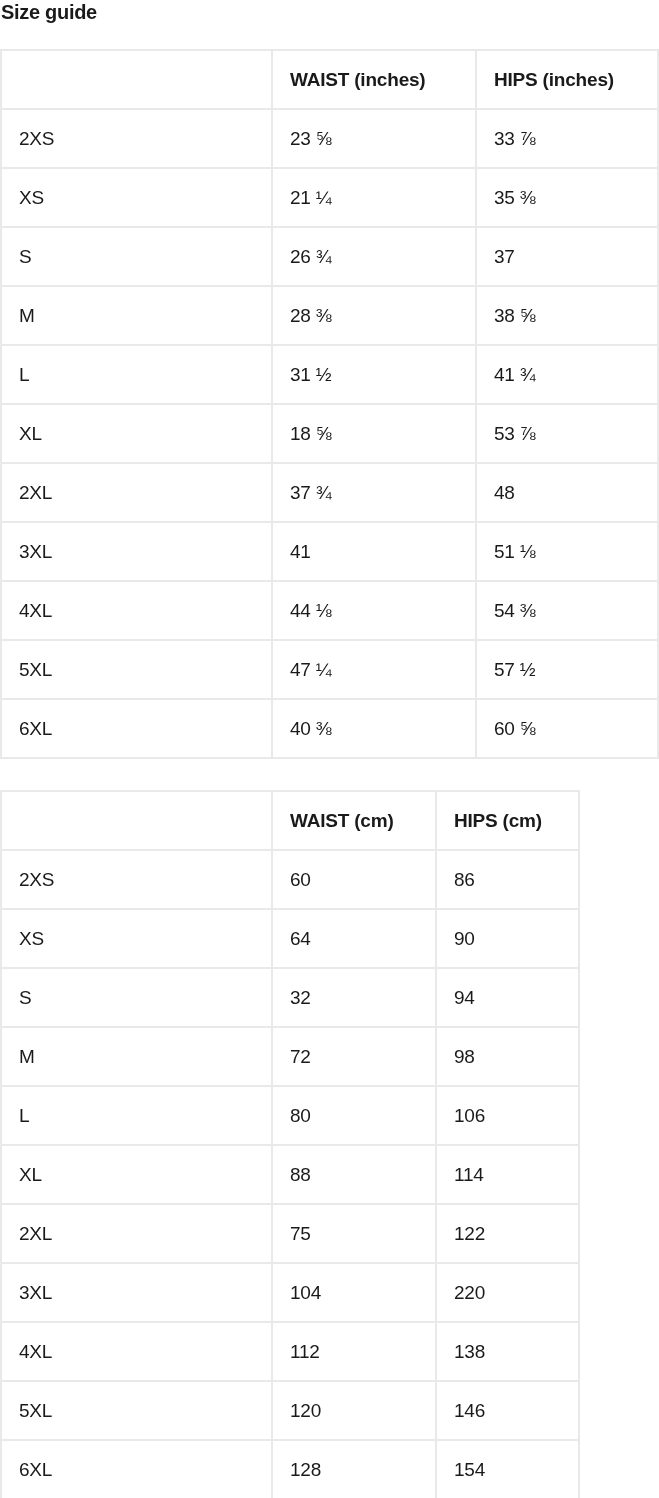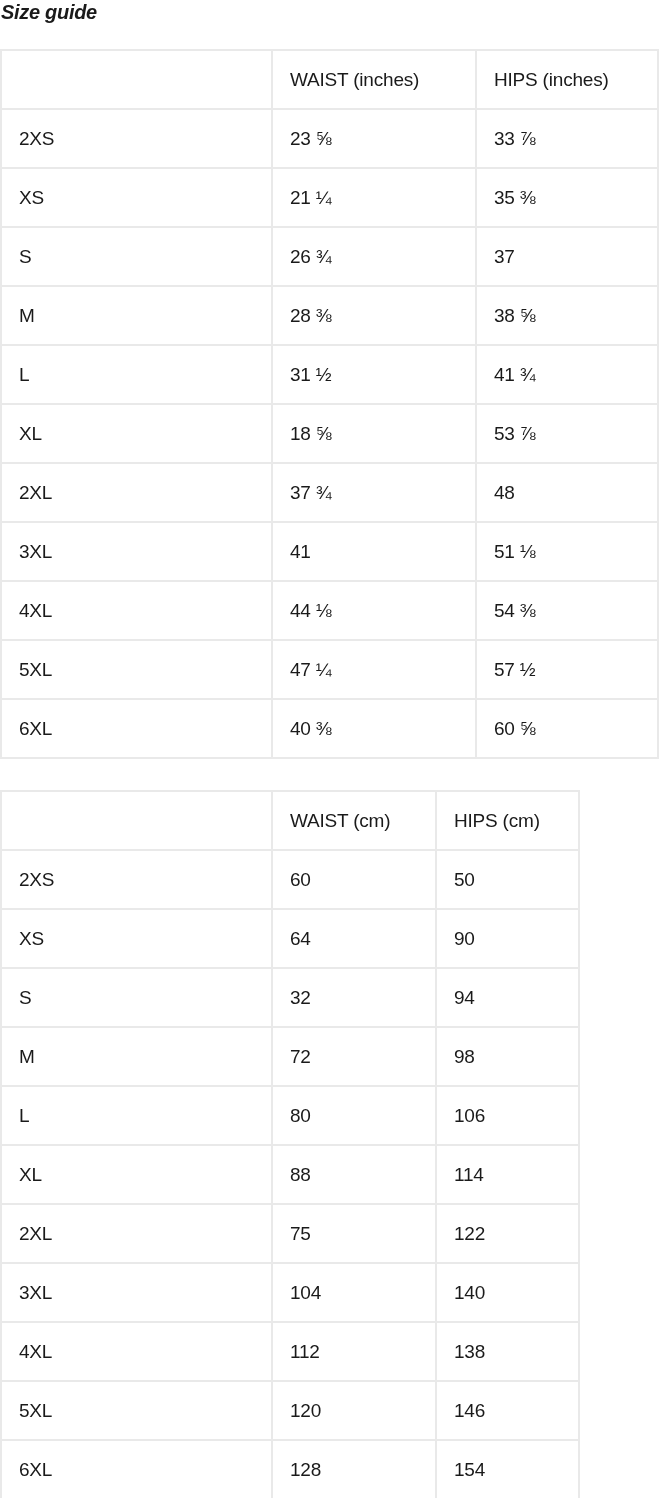--- a/index.html
+++ b/index.html
@@ -14,21 +14,20 @@
     font-family: "Liberation Sans", "DejaVu Sans", sans-serif;
     color: #1a1a1a;
   }
   .page-title {
     font-size: 20px;
     line-height: 22px;
     font-weight: 700;
     letter-spacing: -0.3px;
     margin: 0;
     padding: 1px 0 0 1px;
-    font-style: italic;
   }
   table.size-table {
     border-collapse: collapse;
     table-layout: fixed;
   }
   table.size-table-inches {
     width: 657px;
     margin-top: 26px;
   }
   table.size-table-cm {
@@ -42,21 +41,21 @@
     padding: 0 8px 0 17px;
     font-size: 19px;
     font-weight: 400;
     text-align: left;
     vertical-align: middle;
     letter-spacing: -0.2px;
     white-space: nowrap;
     overflow: hidden;
   }
   .size-table thead th {
-    font-weight: 400;
+    font-weight: 700;
     margin-top: 16px;
   }
   .size-table tbody th.size-cell {
     font-weight: 400;
   }
 </style>
 </head>
 <body>
 
 <div>
@@ -145,21 +144,21 @@
       <tr>
         <th></th>
         <th>WAIST (cm)</th>
         <th>HIPS (cm)</th>
       </tr>
     </thead>
     <tbody>
       <tr>
         <th class="size-cell">2XS</th>
         <td>60</td>
-        <td>50</td>
+        <td>86</td>
       </tr>
       <tr>
         <th class="size-cell">XS</th>
         <td>64</td>
         <td>90</td>
       </tr>
       <tr>
         <th class="size-cell">S</th>
         <td>32</td>
         <td>94</td>
@@ -180,21 +179,21 @@
         <td>114</td>
       </tr>
       <tr>
         <th class="size-cell">2XL</th>
         <td>75</td>
         <td>122</td>
       </tr>
       <tr>
         <th class="size-cell">3XL</th>
         <td>104</td>
-        <td>140</td>
+        <td>220</td>
       </tr>
       <tr>
         <th class="size-cell">4XL</th>
         <td>112</td>
         <td>138</td>
       </tr>
       <tr>
         <th class="size-cell">5XL</th>
         <td>120</td>
         <td>146</td>

